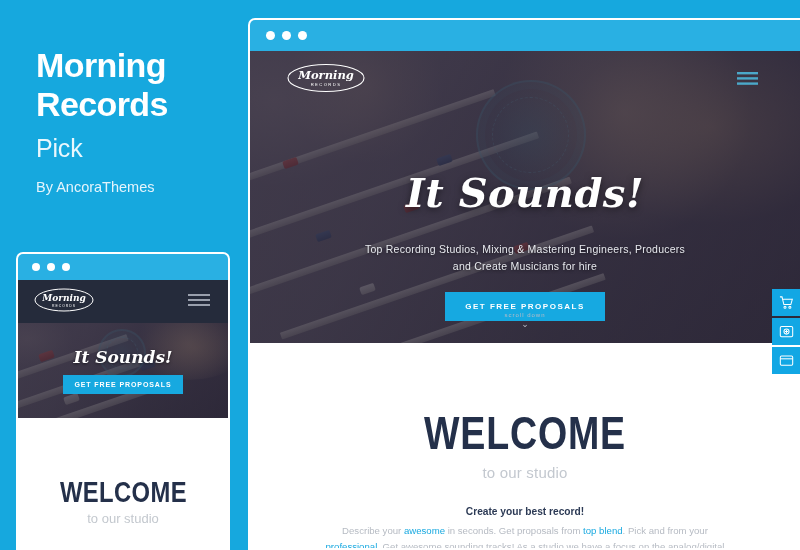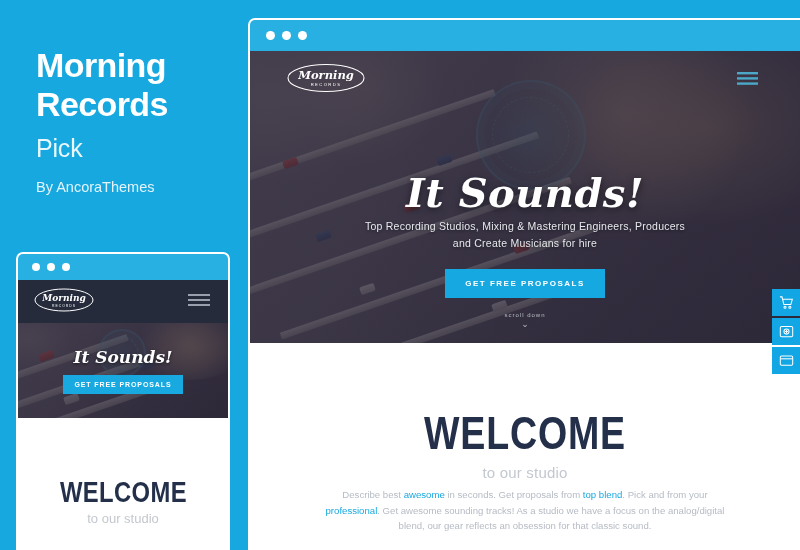--- a/index.html
+++ b/index.html
@@ -132,21 +132,21 @@
     padding-top: 118px;
   }
   .d-script {
     font-family: "DejaVu Serif", serif;
     font-style: italic; font-weight: bold;
     font-size: 40px; color: #ffffff;
     text-shadow: 0 2px 7px rgba(0,0,0,.5);
     letter-spacing: 0.5px;
   }
   .d-sub {
-    margin-top: 2px;
+    margin-top: 25px;
     font-size: 10.5px; color: #e7e9ee;
     text-align: center; line-height: 1.62;
     letter-spacing: 0.25px;
     text-shadow: 0 1px 3px rgba(0,0,0,.5);
   }
   .d-btn {
     margin-top: 17px;
     background: #16a9e1; color: #fff;
     font-size: 8px; font-weight: bold;
     letter-spacing: 1.5px;
@@ -383,21 +383,22 @@
 
       <div class="scroll-ind">
         <div class="t">scroll down</div>
         <div class="c">⌄</div>
       </div>
     </div>
 
     <div class="d-welcome">
       <h2>WELCOME</h2>
       <div class="sub">to our studio</div>
-      <p class="d-body"><span>Describe best </span><a href="#">awesome</a><span> in seconds. Get proposals from </span><a href="#">top blend</a><span>. Pick and from your </span><a href="#">professional</a><span>. Get awesome sounding tracks! As a studio we have a focus on the analog/digital blend, our gear reflects an obsession for that classic sound.</span></p>
+      <div class="d-lead">Create your best record!</div>
+      <p class="d-body"><span>Describe your </span><a href="#">awesome</a><span> in seconds. Get proposals from </span><a href="#">top blend</a><span>. Pick and from your </span><a href="#">professional</a><span>. Get awesome sounding tracks! As a studio we have a focus on the analog/digital blend, our gear reflects an obsession for that classic sound.</span></p>
     </div>
 
   </div>
 </div>
 
 <div class="side-buttons">
   <div class="side-btn">
     <span>
       <svg width="15" height="15" viewBox="0 0 16 16" fill="none" stroke="#ffffff" stroke-width="1.1">
         <path d="M1 2h2.2l2 8.2h7.4l1.6-5.6H4.4"></path>

